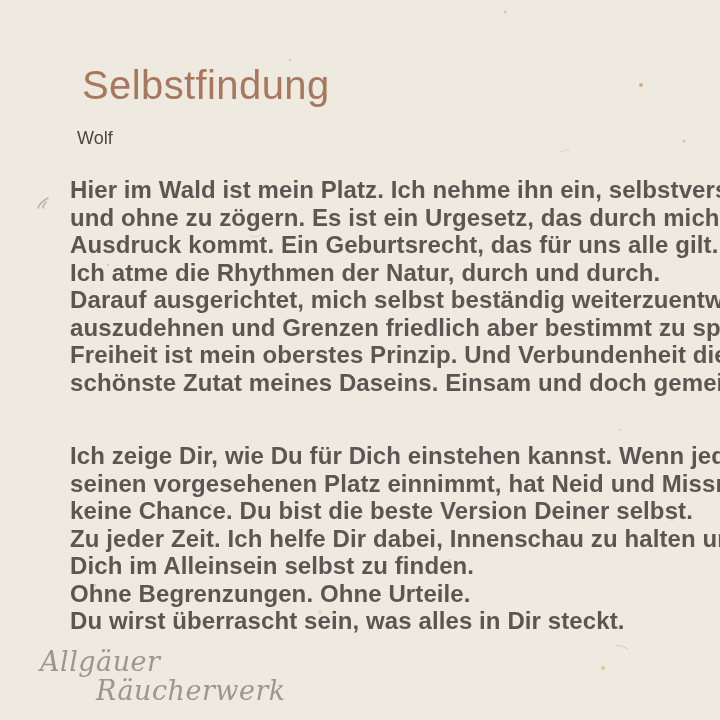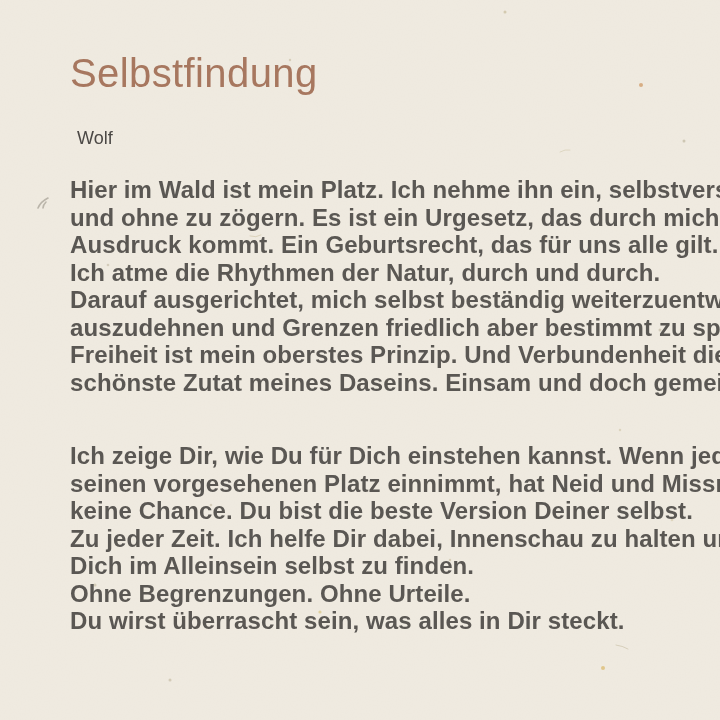--- a/index.html
+++ b/index.html
@@ -18,21 +18,21 @@
   .texture {
     position: absolute;
     left: 0;
     top: 0;
     pointer-events: none;
   }
   .page-title {
     position: absolute;
     left: 70px;
     top: 50px;
-    margin: 0;
+    margin: 12px;
     font-size: 40px;
     font-weight: 300;
     letter-spacing: 0.4px;
     color: var(--title, #a7775f);
     line-height: 1.15;
   }
   .subtitle {
     position: absolute;
     left: 70px;
     top: 121px;
@@ -124,14 +124,18 @@
 schönste Zutat meines Daseins. Einsam und doch gemeinsam.</p>
 
   <p class="body-text paragraph-2">Ich zeige Dir, wie Du für Dich einstehen kannst. Wenn jeder
 seinen vorgesehenen Platz einnimmt, hat Neid und Missmut
 keine Chance. Du bist die beste Version Deiner selbst.
 Zu jeder Zeit. Ich helfe Dir dabei, Innenschau zu halten und
 Dich im Alleinsein selbst zu finden.
 Ohne Begrenzungen. Ohne Urteile.
 Du wirst überrascht sein, was alles in Dir steckt.</p>
 
+  <div class="brand">
+    <div class="line1">Allgäuer</div>
+    <div class="line2">Räucherwerk</div>
+  </div>
 
 </div>
 
 </body></html>

